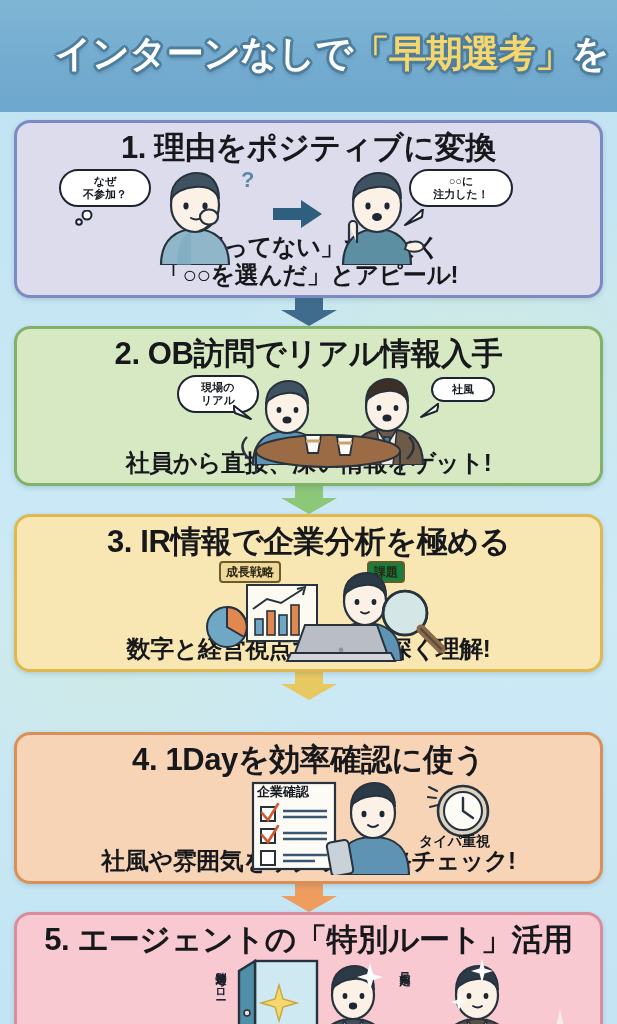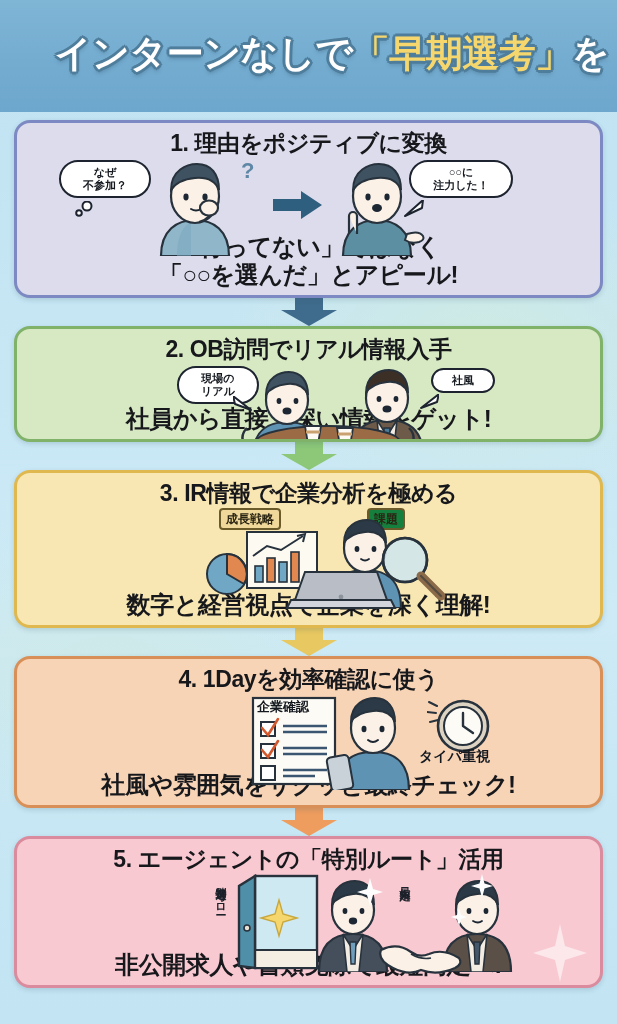--- a/index.html
+++ b/index.html
@@ -62,21 +62,21 @@
     border-style: solid;
     box-sizing: border-box;
     padding: 7px 10px 6px;
     box-shadow: 0 2px 5px rgba(60,90,110,0.20);
     display: flex;
     flex-direction: column;
     align-items: center;
     overflow: hidden;
   }
   .card-title {
-    font-size: 23px;
+    font-size: 31px;
     font-weight: bold;
     color: #17181c;
     line-height: 1.14;
     white-space: nowrap;
     letter-spacing: -0.4px;
     text-align: center;
   }
   .card-caption {
     font-size: 24px;
     font-weight: bold;
@@ -98,21 +98,21 @@
     display: flex;
     align-items: center;
     justify-content: center;
   }
   .arrow svg { display: block; }
 
   
   .c1 { background: #dcdcec; border-color: #7d89c2; }
   .c2 { background: #d7e9c3; border-color: #80b26a; }
   .c3 { background: #f8e7b2; border-color: #e0b850; }
-  .c4 { background: #f8d4b6; border-color: #d99058; }
+  .c4 { background: #f8d4b6; border-color: #d99058; margin-top: 32px; }
   .c5 { background: #f9c9d1; border-color: #da8b9d; }
 
   
   .bubble {
     position: absolute;
     background: #ffffff;
     border: 2px solid #1d2430;
     border-radius: 30px;
     font-size: 11px;
     font-weight: bold;
@@ -219,21 +219,21 @@
       <div class="card-caption">「行ってない」ではなく</div>
       <div class="card-caption">「○○を選んだ」とアピール!</div>
     </div>
 
     <div class="arrow">
       <svg width="60" height="28" viewBox="0 0 60 28">
           <path d="M16 0 L44 0 L44 12 L58 12 L30 28 L2 12 L16 12 Z" fill="#3f6b8c"></path>
         </svg>
     </div>
 
-    <div class="card c2" style="height:116px">
+    <div class="card c2" style="height:160px">
       <div class="card-title">2. OB訪問でリアル情報入手</div>
       <div class="art">
         <div class="bubble" style="left:150px; top:4px; width:64px;">現場の
 リアル</div>
         <svg class="sparkle" style="left:206px; top:34px;" width="20" height="16" viewBox="0 0 20 16">
           <path d="M0 0 L18 14 L2 8 Z" fill="#fff" stroke="#1d2430" stroke-width="2" stroke-linejoin="round"></path>
         </svg>
 
         <svg style="position:absolute; left:216px; top:6px;" width="92" height="88" viewBox="0 0 92 88">
           <path d="M10 88 C10 62 26 54 44 54 C62 54 78 62 78 88 Z" fill="#5f93b3" stroke="#27323d" stroke-width="2.2"></path>

